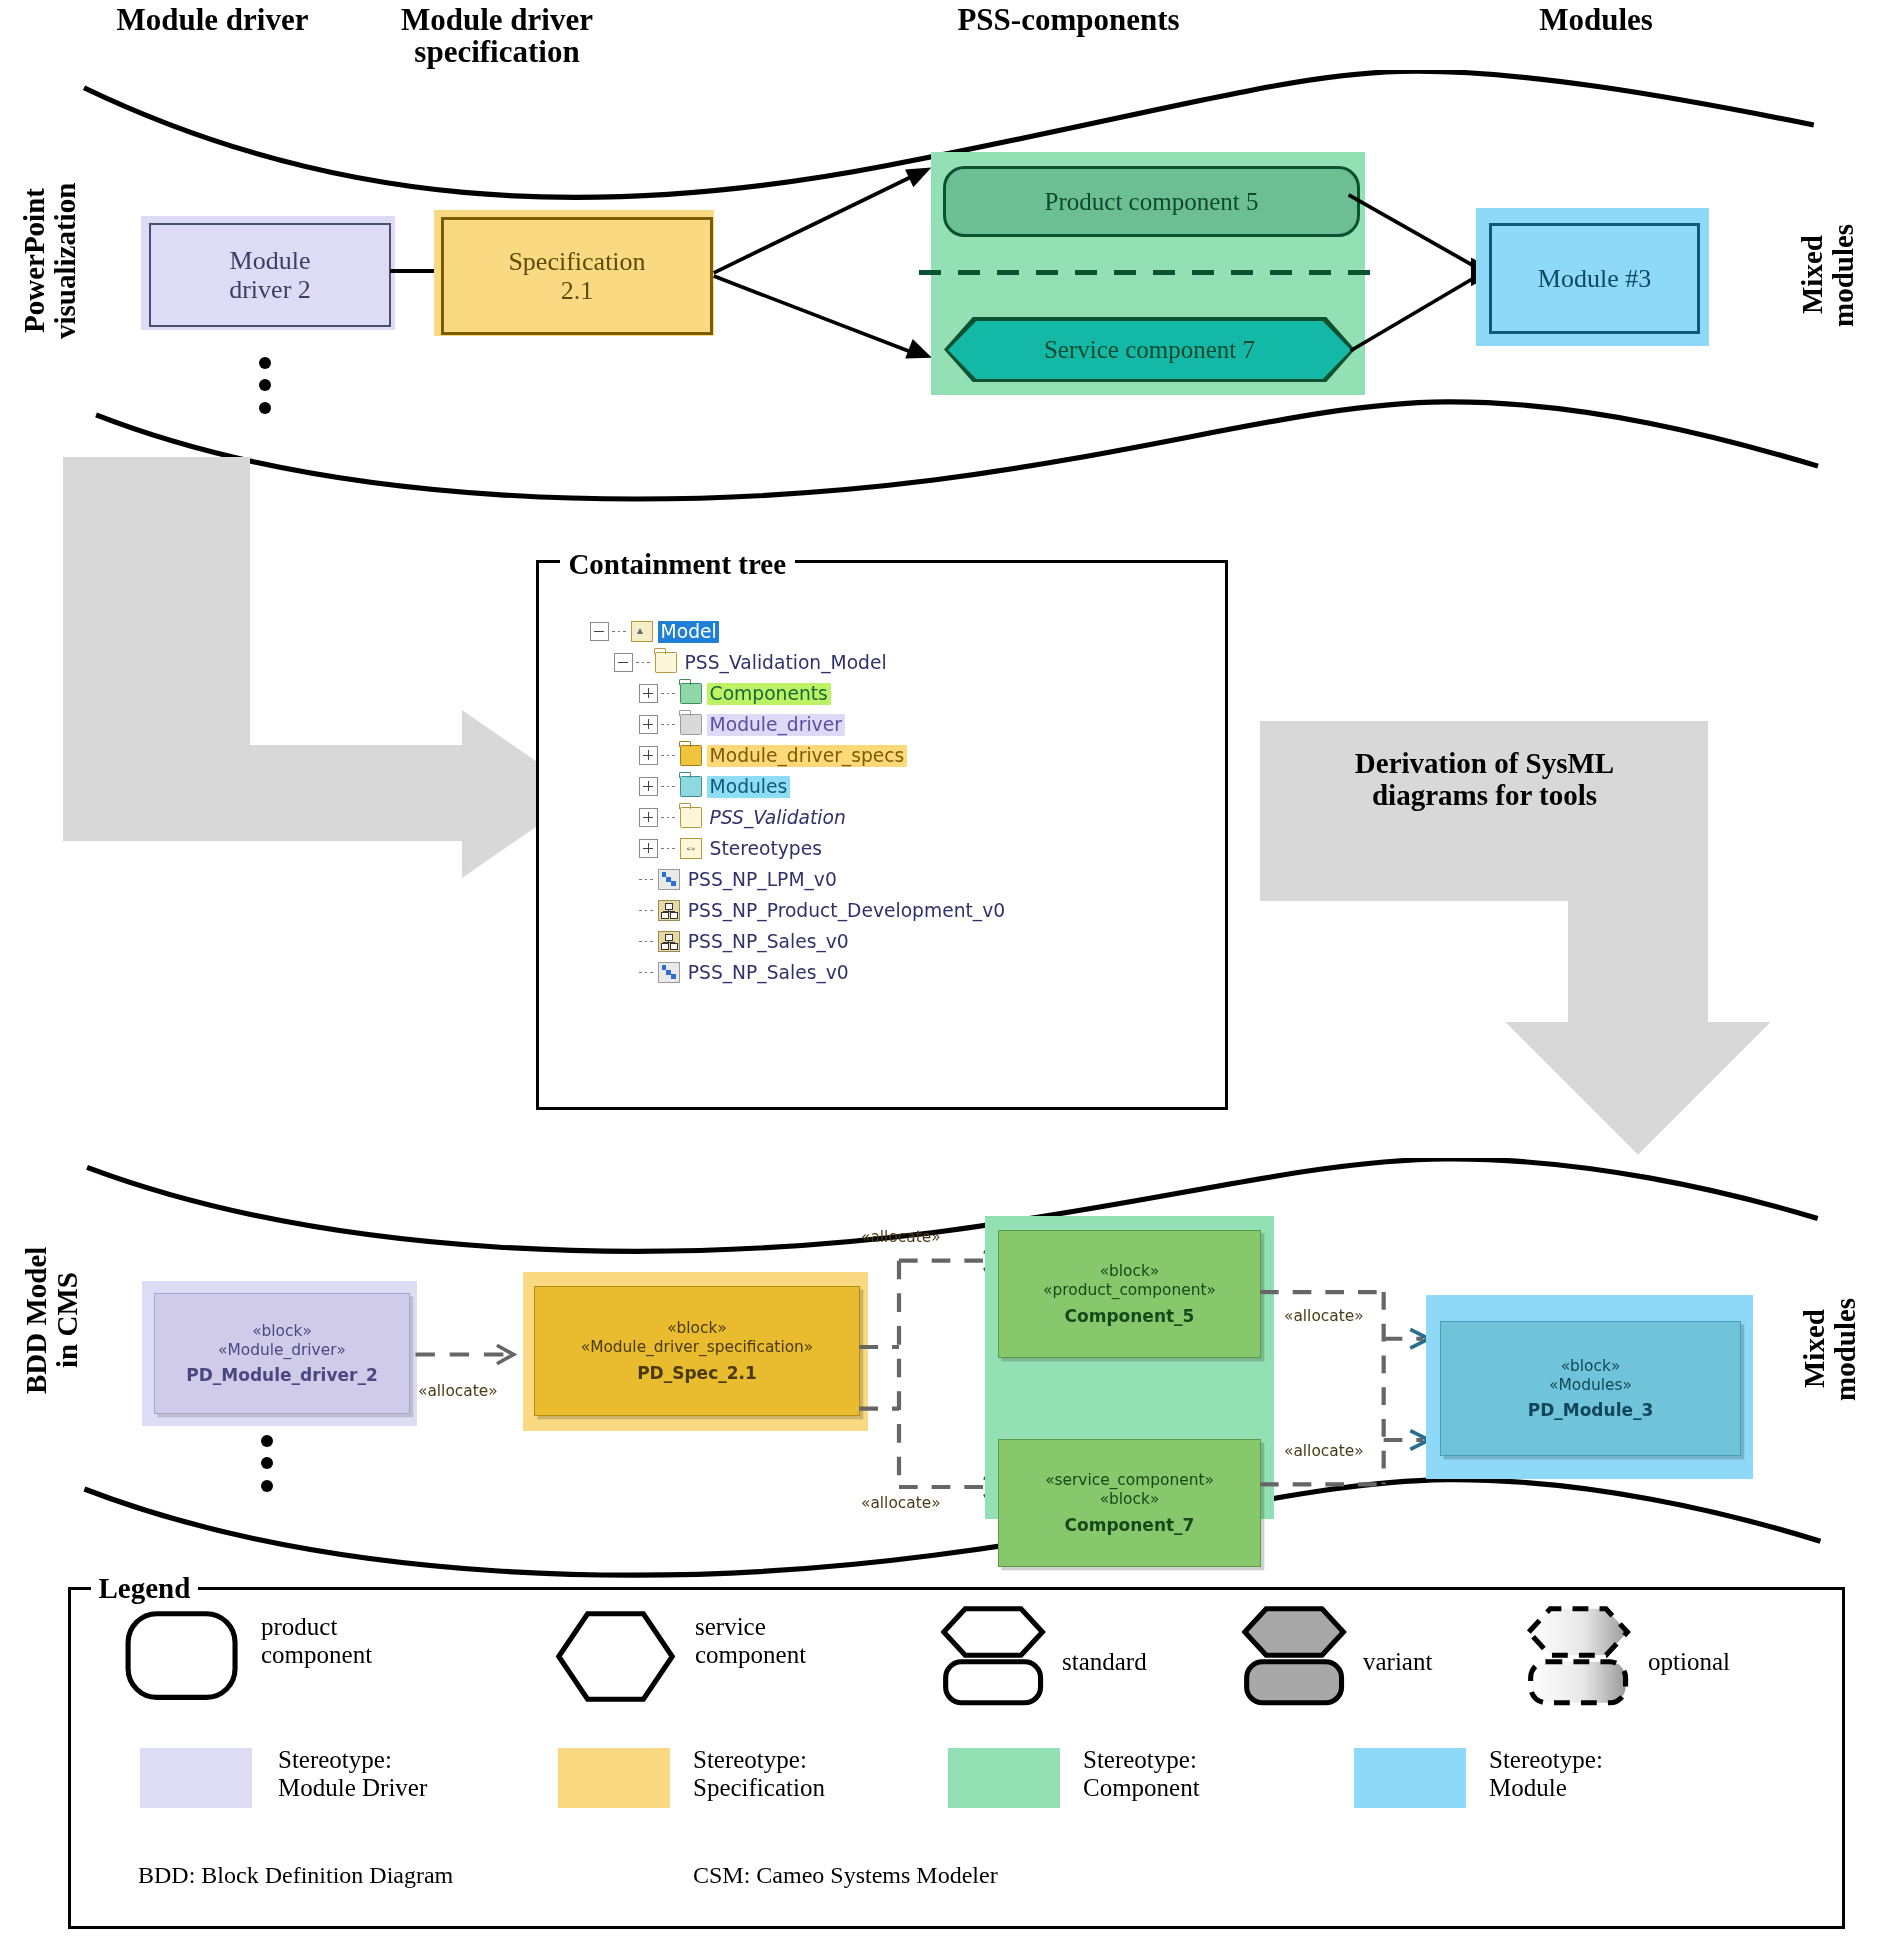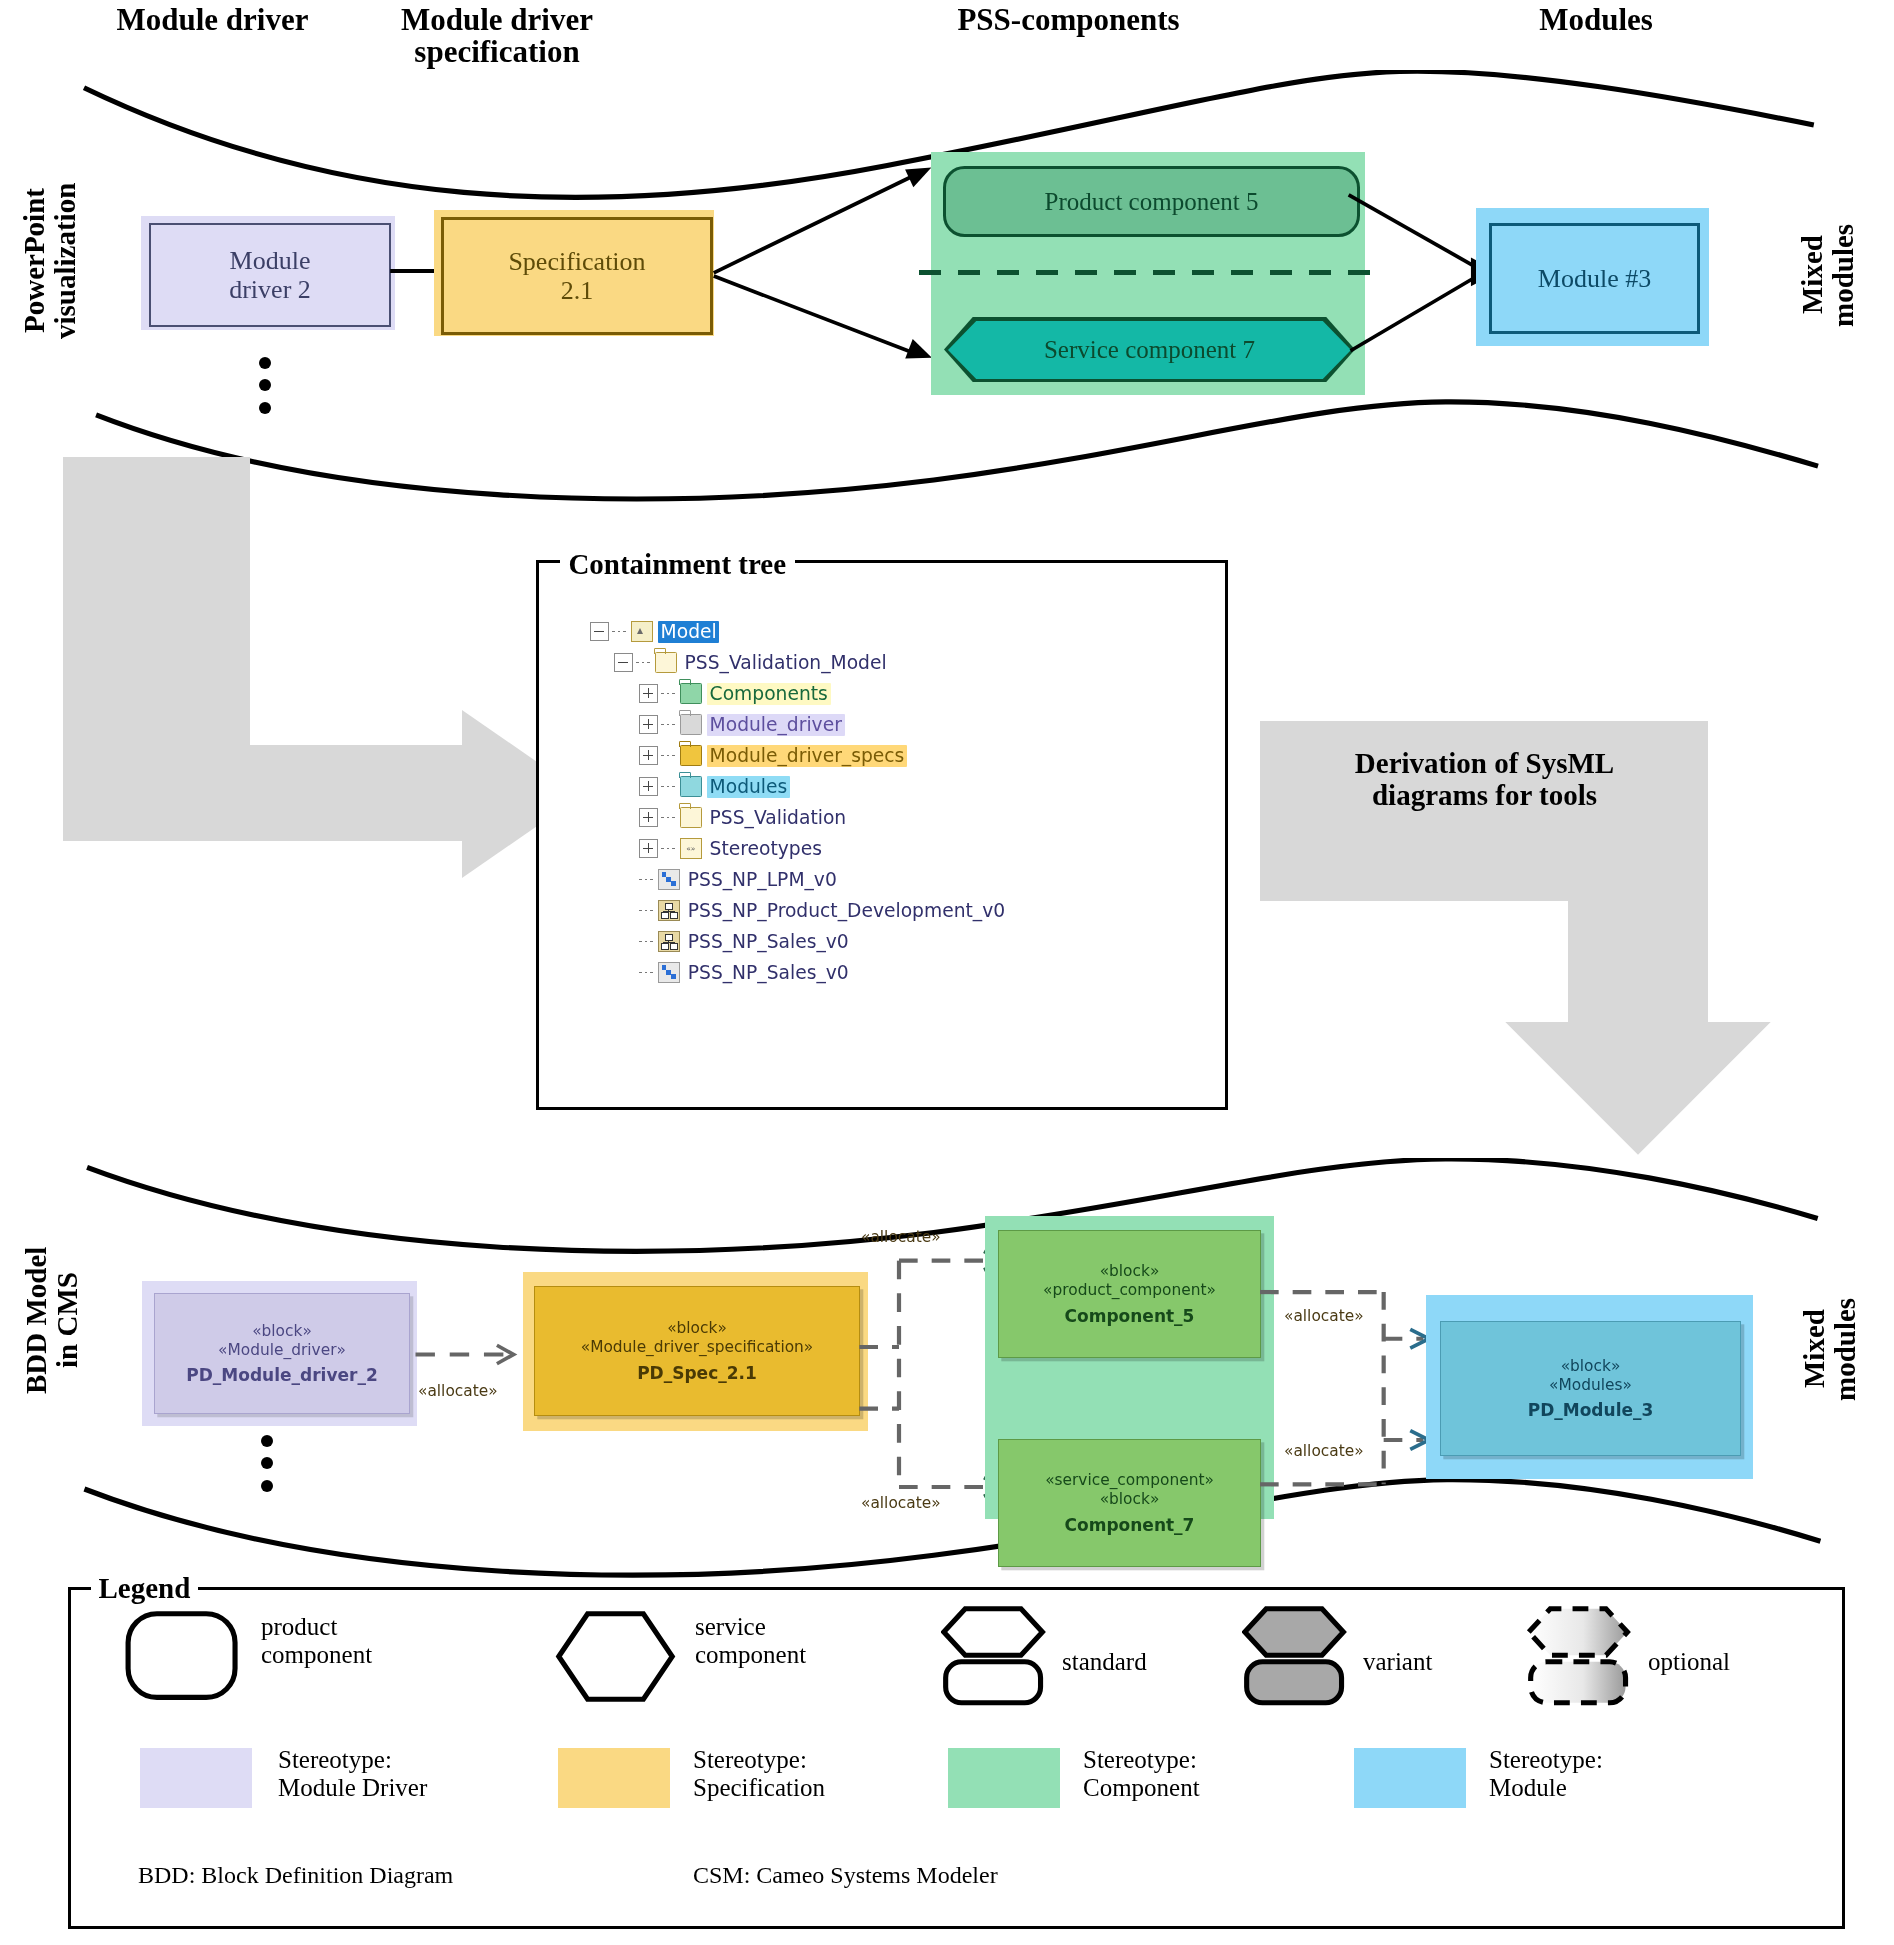--- a/index.html
+++ b/index.html
@@ -71,21 +71,21 @@
         border-right:3.7px solid transparent;border-bottom:6px solid #6a6a6a;}
   .stico{background:#fdf6d8;border:1.4px solid #b59a3c;font-size:7.5px;color:#555;
         display:flex;align-items:center;justify-content:center;font-family:"DejaVu Sans",sans-serif;}
   .docico{background:#e9e9e9;border:0.9px solid #9a9a9a;position:relative;}
   .docico .sq{position:absolute;width:4.7px;height:4.7px;background:#2b6fd6;}
   .diagico{background:#e8d9a4;border:0.9px solid #9a8a55;position:relative;}
   .diagico .n{position:absolute;width:6px;height:4.7px;background:#fff;border:0.9px solid #333;}
   .diagico .ln{position:absolute;background:#333;}
   .tlabel{padding:0.5px 2.8px;border-radius:0.9px;}
   .hl-model{background:#1f7fd4;color:#fff;}
-  .hl-green{background:#fef9c3;color:#17693c;}
+  .hl-green{background:#bef264;color:#17693c;}
   .hl-lav{background:#ddd9f7;color:#5d4f9e;}
   .hl-gold{background:#ffd878;color:#7a5c06;}
   .hl-cyan{background:#8fdcf5;color:#0d5a79;}
   .t-plain{color:#31306b;}
 
   
   .garrow{position:absolute;background:#d8d8d8;}
   .garrow-txt{position:absolute;font-weight:bold;font-size:29px;line-height:1.12;text-align:center;
         white-space:pre-line;color:#000;}
 
@@ -225,21 +225,21 @@
         <span class="tdots"></span>
         <span class="ico folder f-gold"></span>
         <span class="tlabel hl-gold ">Module_driver_specs</span>
       </div>
       <div class="trow" style="padding-left: 49px;">
         <span class="tbox plus"></span>
         <span class="tdots"></span>
         <span class="ico folder f-cyan"></span>
         <span class="tlabel hl-cyan ">Modules</span>
       </div>
-      <div class="trow" style="padding-left: 49px;">
+      <div class="trow" style="padding-left: 49px; font-style: italic;">
         <span class="tbox plus"></span>
         <span class="tdots"></span>
         <span class="ico folder f-yellow"></span>
         <span class="tlabel  t-plain">PSS_Validation</span>
       </div>
       <div class="trow" style="padding-left: 49px;">
         <span class="tbox plus"></span>
         <span class="tdots"></span>
         <span class="ico stico">«»</span>
         <span class="tlabel  t-plain">Stereotypes</span>

